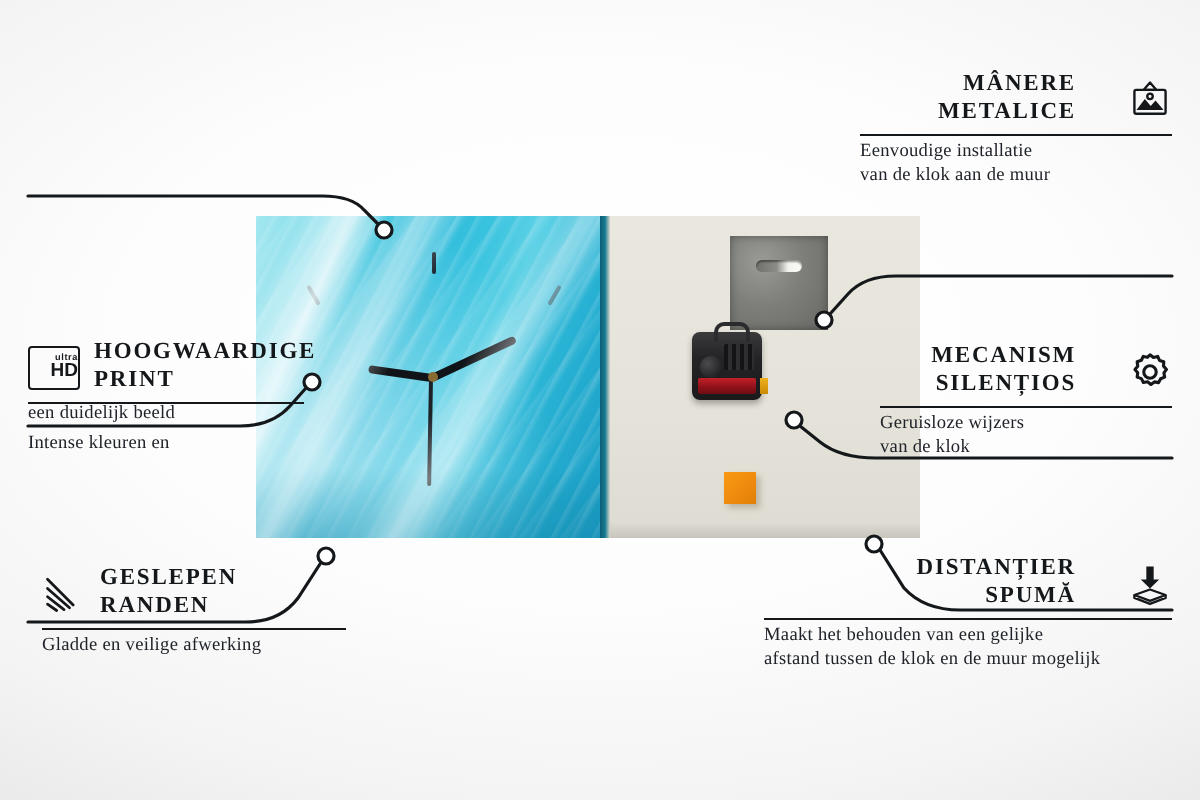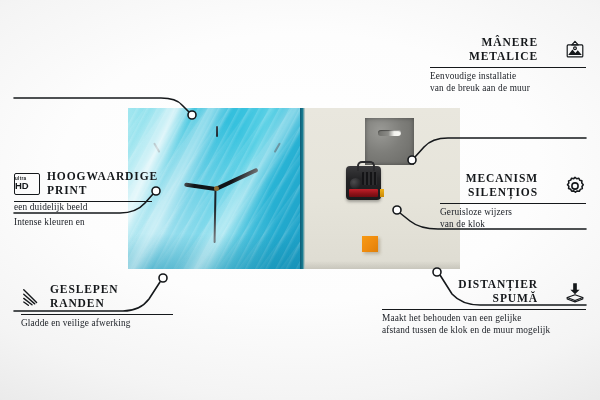--- a/index.html
+++ b/index.html
@@ -209,21 +209,21 @@
   .right .f-head { justify-content: flex-end; gap: 26px; }
   .right .f-title { text-align: right; }
   .right .f-sub { text-align: left; }
   .ico { width: 22px; height: 22px; flex: 0 0 22px; color:#15181b; }
   .ico svg { display:block; width:100%; height:100%; }
   .hdbox {
     width: 24px; height: 20px;
     border: 1.6px solid #15181b;
     border-radius: 2px;
     display: flex; flex-direction: column;
-    align-items: flex-start; justify-content: center;
+    align-items: flex-end; justify-content: center;
     flex: 0 0 24px;
     font-family: "Liberation Sans", sans-serif;
     color:#15181b;
   }
   .hdbox .u { font-size: 4.6px; letter-spacing: .3px; line-height: 5px; font-weight:bold;}
   .hdbox .hd { font-size: 9.5px; font-weight: bold; line-height: 10px; }
   #wires { position: absolute; left:0; top:0; width:600px; height:400px; pointer-events:none; }
 </style>
 </head>
 <body>
@@ -327,21 +327,21 @@
         <svg viewBox="0 0 24 24" fill="none" stroke="currentColor" stroke-width="1.3" stroke-linejoin="round">
           <path d="M12 2.5 L8.5 6.5 H15.5 Z"></path>
           <rect x="3.5" y="6.5" width="17" height="13" rx="1"></rect>
           <path d="M4.6 17.4 L9.2 11.4 L12.4 15.3 L15 12.3 L19.4 17.4 Z" fill="currentColor" stroke="none"></path>
           <circle cx="12" cy="10" r="1.5"></circle>
         </svg>
       </span>
     </div>
     <div class="f-rule" style="width:156px; margin-top:4px; margin-left:auto;"></div>
     <div class="f-sub">Eenvoudige installatie</div>
-    <div class="f-sub" style="margin-top:0">van de breuk aan de muur</div>
+    <div class="f-sub" style="margin-top:0">van de klok aan de muur</div>
   </div>
 
   <div class="feature right" style="left:440px; top:172px; width:146px;">
     <div class="f-head">
       <span>
         <div class="f-title">MECANISM</div>
         <div class="f-title">SILENȚIOS</div>
       </span>
       <span class="ico">
         <svg viewBox="0 0 24 24" fill="none" stroke="currentColor" stroke-width="1.7" stroke-linejoin="round">

